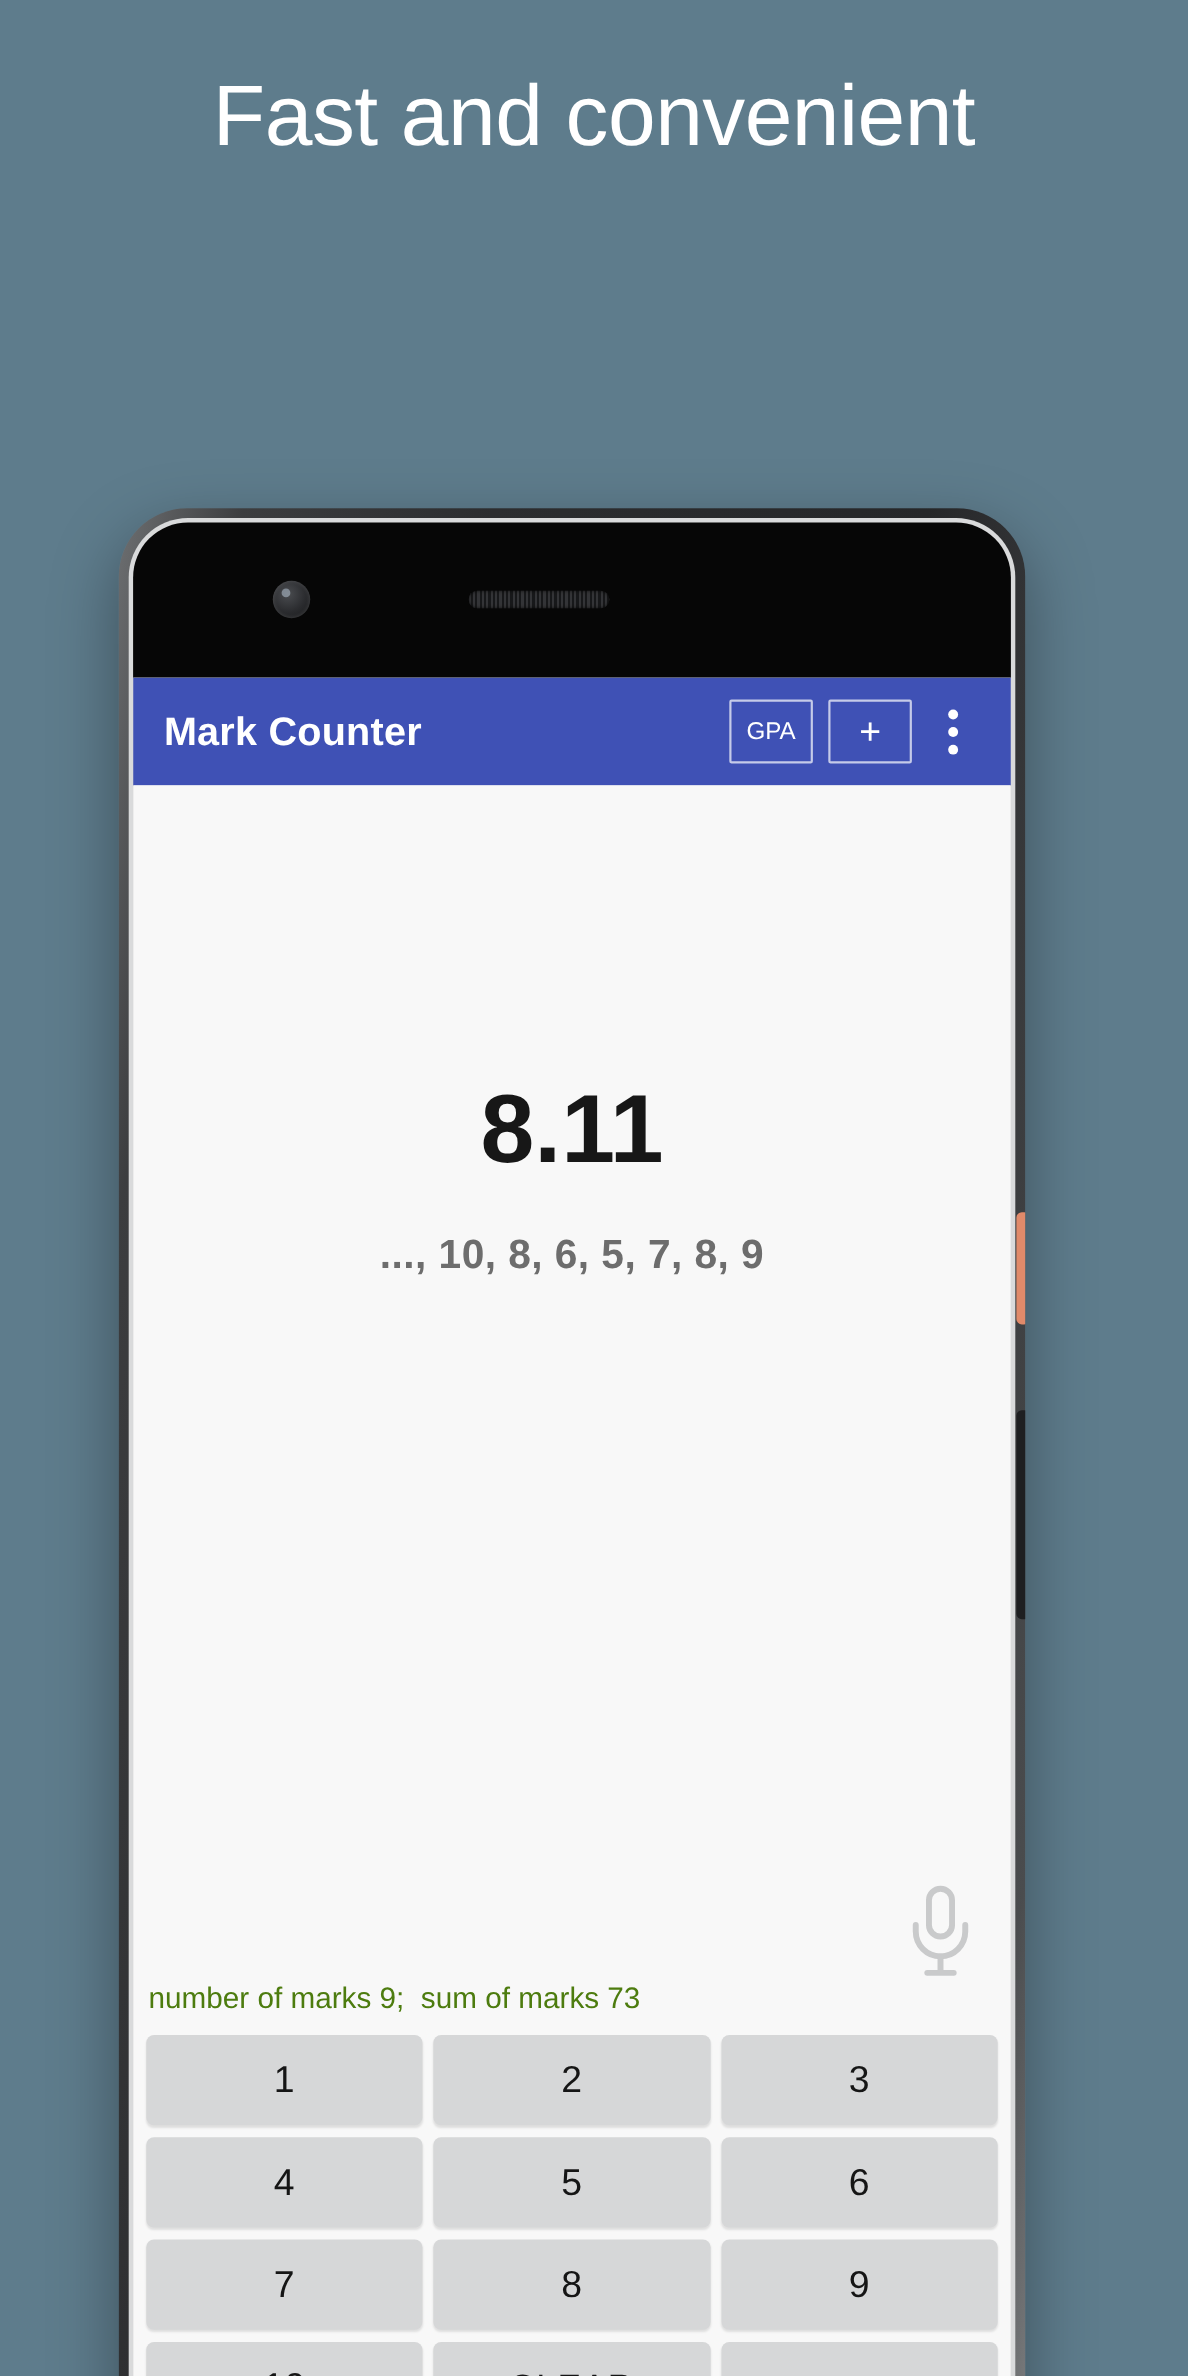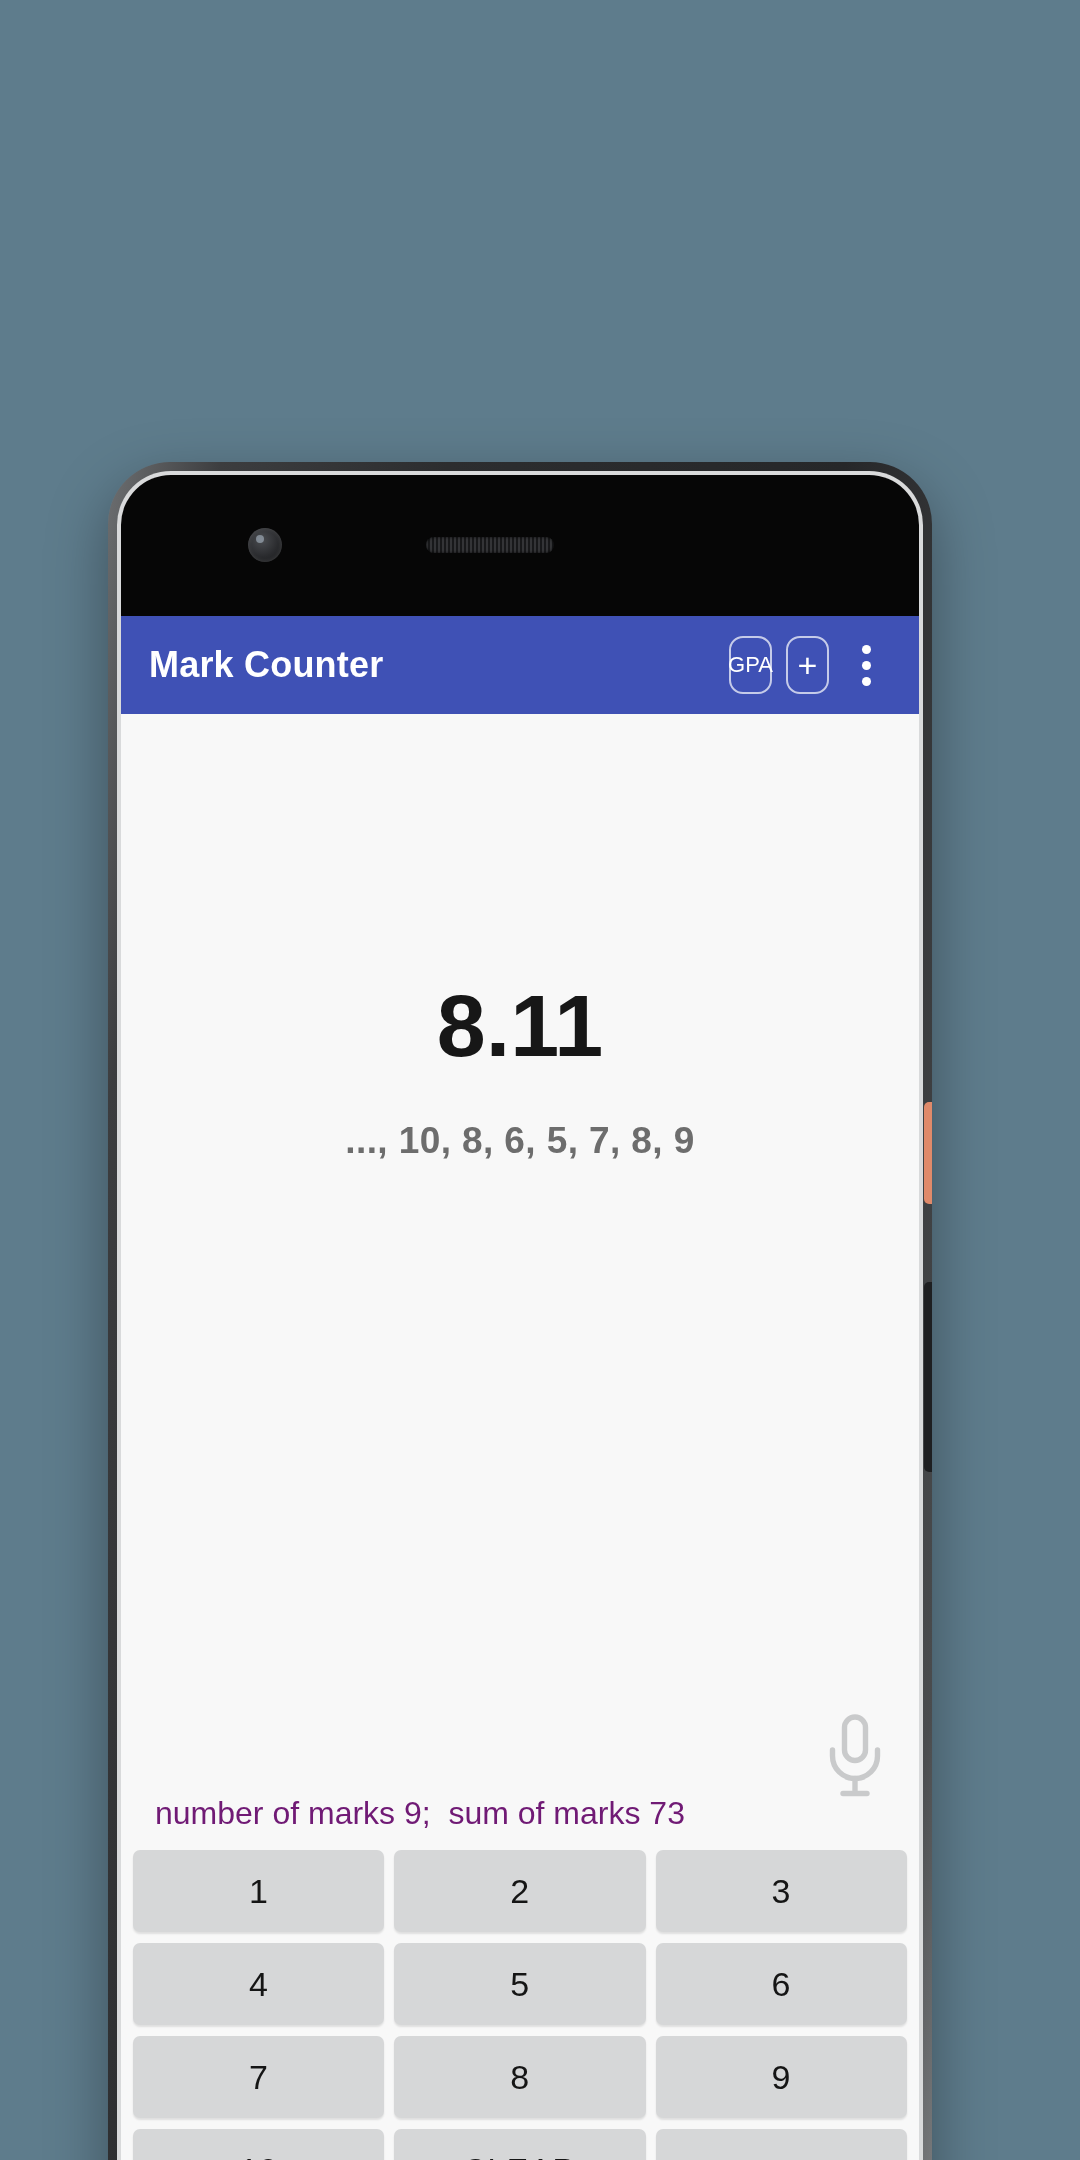--- a/index.html
+++ b/index.html
@@ -104,23 +104,23 @@
   }
   .appbar-title {
     color: #ffffff;
     font-size: 36px;
     font-weight: 600;
     letter-spacing: .2px;
     flex: 1;
     white-space: nowrap;
   }
   .appbar-action {
-    width: 43px; height: 58px;
+    width: 76px; height: 58px;
     border: 2px solid rgba(255,255,255,0.70);
-    border-radius: 14px;
+    border-radius: 2px;
     color: #ffffff;
     background: transparent;
     display: flex; align-items: center; justify-content: center;
     font-size: 22px;
     font-family: "Liberation Sans", sans-serif;
     margin-left: 14px;
     cursor: pointer;
   }
   .appbar-action.plus { font-size: 34px; font-weight: 300; line-height: 1; }
   .overflow-menu {
@@ -157,24 +157,24 @@
   }
   .marks-list {
     margin-top: 50px;
     font-size: 37px;
     color: #6d6d6d;
     font-weight: 700;
     letter-spacing: .4px;
   }
   .status-line {
     position: absolute;
-    left: 34px;
+    left: 14px;
     bottom: 18px;
-    font-size: 32px;
-    color: #701a75;
+    font-size: 27px;
+    color: #4d7c0f;
     white-space: pre;
   }
   .mic-icon {
     position: absolute;
     right: 28px;
     bottom: 48px;
     width: 72px; height: 92px;
     cursor: pointer;
   }
 
@@ -225,20 +225,21 @@
     width: 12px;
     height: 190px;
     border-radius: 5px;
     background: #1e1f21;
   }
 </style>
 </head>
 <body>
 
 <div class="promo-headline">
+  <span class="ln">Fast and convenient</span>
 </div>
 
 <div class="device">
 
   <div class="side-btn-power"></div>
   <div class="side-btn-volume"></div>
 
   <div class="device-inner">
     <div class="device-screen-area">
 

